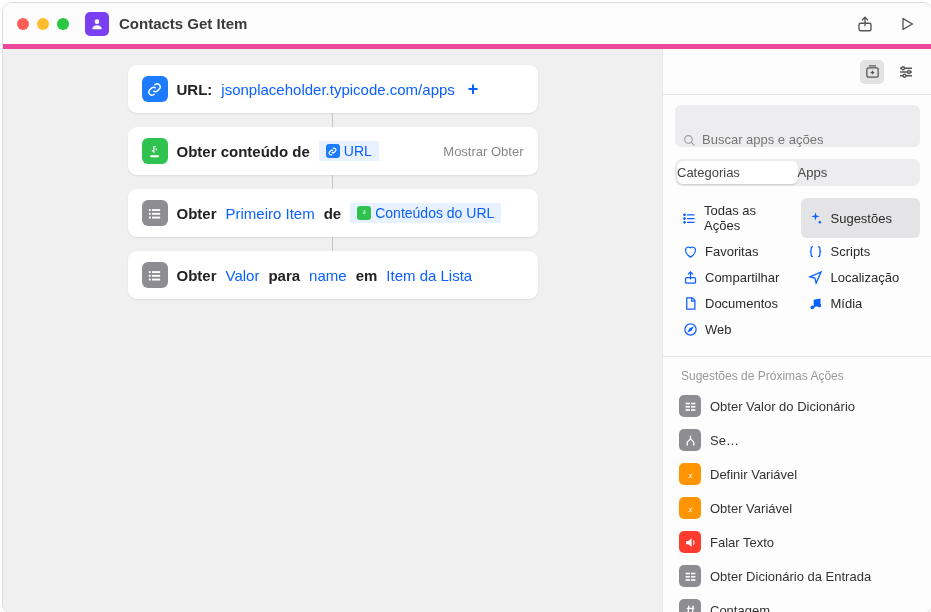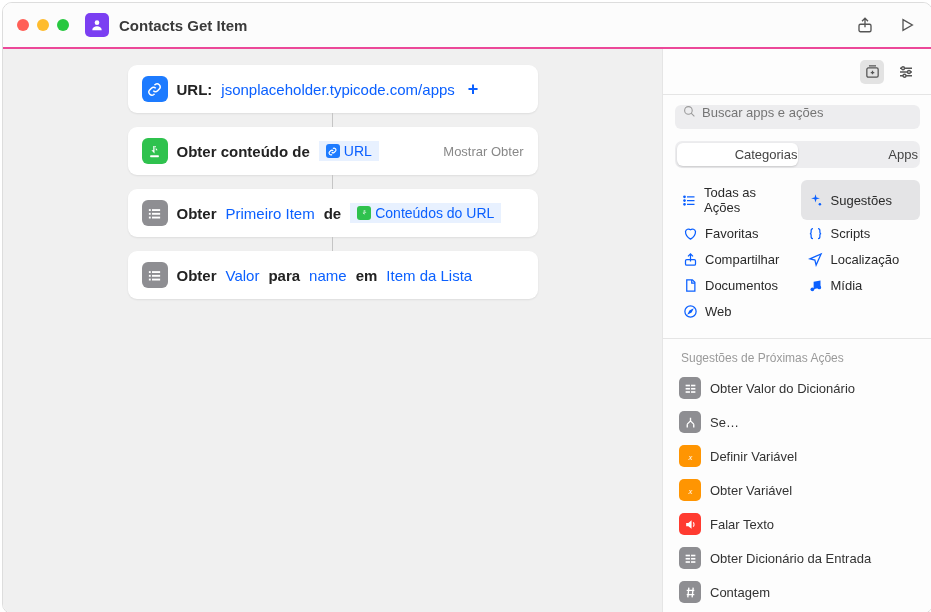--- a/index.html
+++ b/index.html
@@ -1,18 +1,18 @@
 <!DOCTYPE html>
 <html><head>
 <meta charset="utf-8">
 <style>
 * { box-sizing: border-box; margin: 0; padding: 0; }
 body { font-family: -apple-system, BlinkMacSystemFont, "Segoe UI", sans-serif; font-size: 13px; color: #333; background: #fff; }
 .window { width: 931px; height: 612px; border: 1px solid #ddd; border-radius: 10px; overflow: hidden; display: flex; flex-direction: column; background: #fff; margin: 2px; }
-.titlebar { height: 46px; display: flex; align-items: center; padding: 0 14px; border-bottom: 2px solid #ec4899; background: #fcfcfc; }
+.titlebar { height: 46px; display: flex; align-items: center; padding: 0 14px; border-bottom: 5px solid #ec4899; background: #fcfcfc; }
 .traffic { display: flex; gap: 8px; margin-right: 16px; }
 .dot { width: 12px; height: 12px; border-radius: 50%; }
 .dot.red { background: #ff5f57; }
 .dot.yellow { background: #febc2e; }
 .dot.green { background: #28c840; }
 .app-icon { width: 24px; height: 24px; border-radius: 5px; background: #7b3ff2; display: flex; align-items: center; justify-content: center; margin-right: 10px; }
 .title { font-weight: 600; font-size: 15px; color: #3a3a3a; flex: 1; }
 .titlebar-right { display: flex; gap: 20px; align-items: center; }
 .tb-btn { width: 22px; height: 22px; display: flex; align-items: center; justify-content: center; color: #666; cursor: pointer; }
 .content { flex: 1; display: flex; overflow: hidden; }
@@ -27,24 +27,24 @@
 .token { color: #0b60ff; font-weight: 500; }
 .pill { display: inline-flex; align-items: center; gap: 4px; background: #e8f1ff; border-radius: 0; padding: 2px 7px; color: #0b60ff; font-weight: 500; font-size: 14px; }
 .pill .pill-ic { width: 14px; height: 14px; border-radius: 3px; display: inline-flex; align-items: center; justify-content: center; }
 .plus-btn { color: #0b60ff; font-size: 18px; font-weight: 600; cursor: pointer; padding: 0 4px; }
 .showmore { margin-left: auto; color: #888; font-size: 13px; cursor: pointer; }
 .plain { color: #222; font-weight: 600; }
 .sidebar { width: 270px; border-left: 1px solid #e5e5e5; display: flex; flex-direction: column; background: #fdfdfd; }
 .side-top { height: 46px; border-bottom: 1px solid #e5e5e5; display: flex; align-items: center; justify-content: flex-end; gap: 10px; padding: 0 14px; }
 .side-top-btn { width: 24px; height: 24px; border-radius: 5px; display: flex; align-items: center; justify-content: center; cursor: pointer; color: #555; }
 .side-top-btn.active { background: #e3e3e3; }
-.search { margin: 10px 12px 8px; background: #ededef; border-radius: 6px; height: 24px; display: flex; align-items: flex-start; padding: 0 8px; gap: 6px; color: #9a9a9a; }
+.search { margin: 10px 12px 8px; background: #ededef; border-radius: 6px; height: 42px; display: flex; align-items: flex-end; padding: 0 8px; gap: 6px; color: #9a9a9a; }
 .search input { border: none; background: transparent; outline: none; flex: 1; font-size: 13px; color: #333; }
 .seg { display: flex; margin: 4px 12px 10px; background: #ededef; border-radius: 7px; padding: 2px; }
-.seg-btn { flex: 1; text-align: right; padding: 4px 0; font-size: 13px; border-radius: 6px; cursor: pointer; color: #444; }
+.seg-btn { flex: 1; text-align: left; padding: 4px 0; font-size: 13px; border-radius: 6px; cursor: pointer; color: #444; }
 .seg-btn.active { background: #fff; box-shadow: 0 1px 2px rgba(0,0,0,0.15); font-weight: 500; }
 .cat-grid { display: grid; grid-template-columns: 1fr 1fr; padding: 2px 12px 10px; gap: 0 6px; }
 .cat-item { display: flex; align-items: center; gap: 7px; padding: 5px 7px; border-radius: 6px; cursor: pointer; font-size: 13px; color: #2a2a2a; }
 .cat-item.sel { background: #e4e4e6; }
 .cat-ic { width: 16px; height: 16px; display: flex; align-items: center; justify-content: center; color: #0b60ff; }
 .sep { height: 1px; background: #e5e5e5; margin: 4px 0; }
 .sugg-head { padding: 8px 18px 6px; color: #9a9a9a; font-size: 12px; }
 .sugg-list { flex: 1; overflow-y: auto; }
 .sugg-item { display: flex; align-items: center; gap: 9px; padding: 6px 16px; cursor: pointer; font-size: 13px; }
 .sugg-ic { width: 22px; height: 22px; border-radius: 5px; display: flex; align-items: center; justify-content: center; color: #fff; flex-shrink: 0; }

